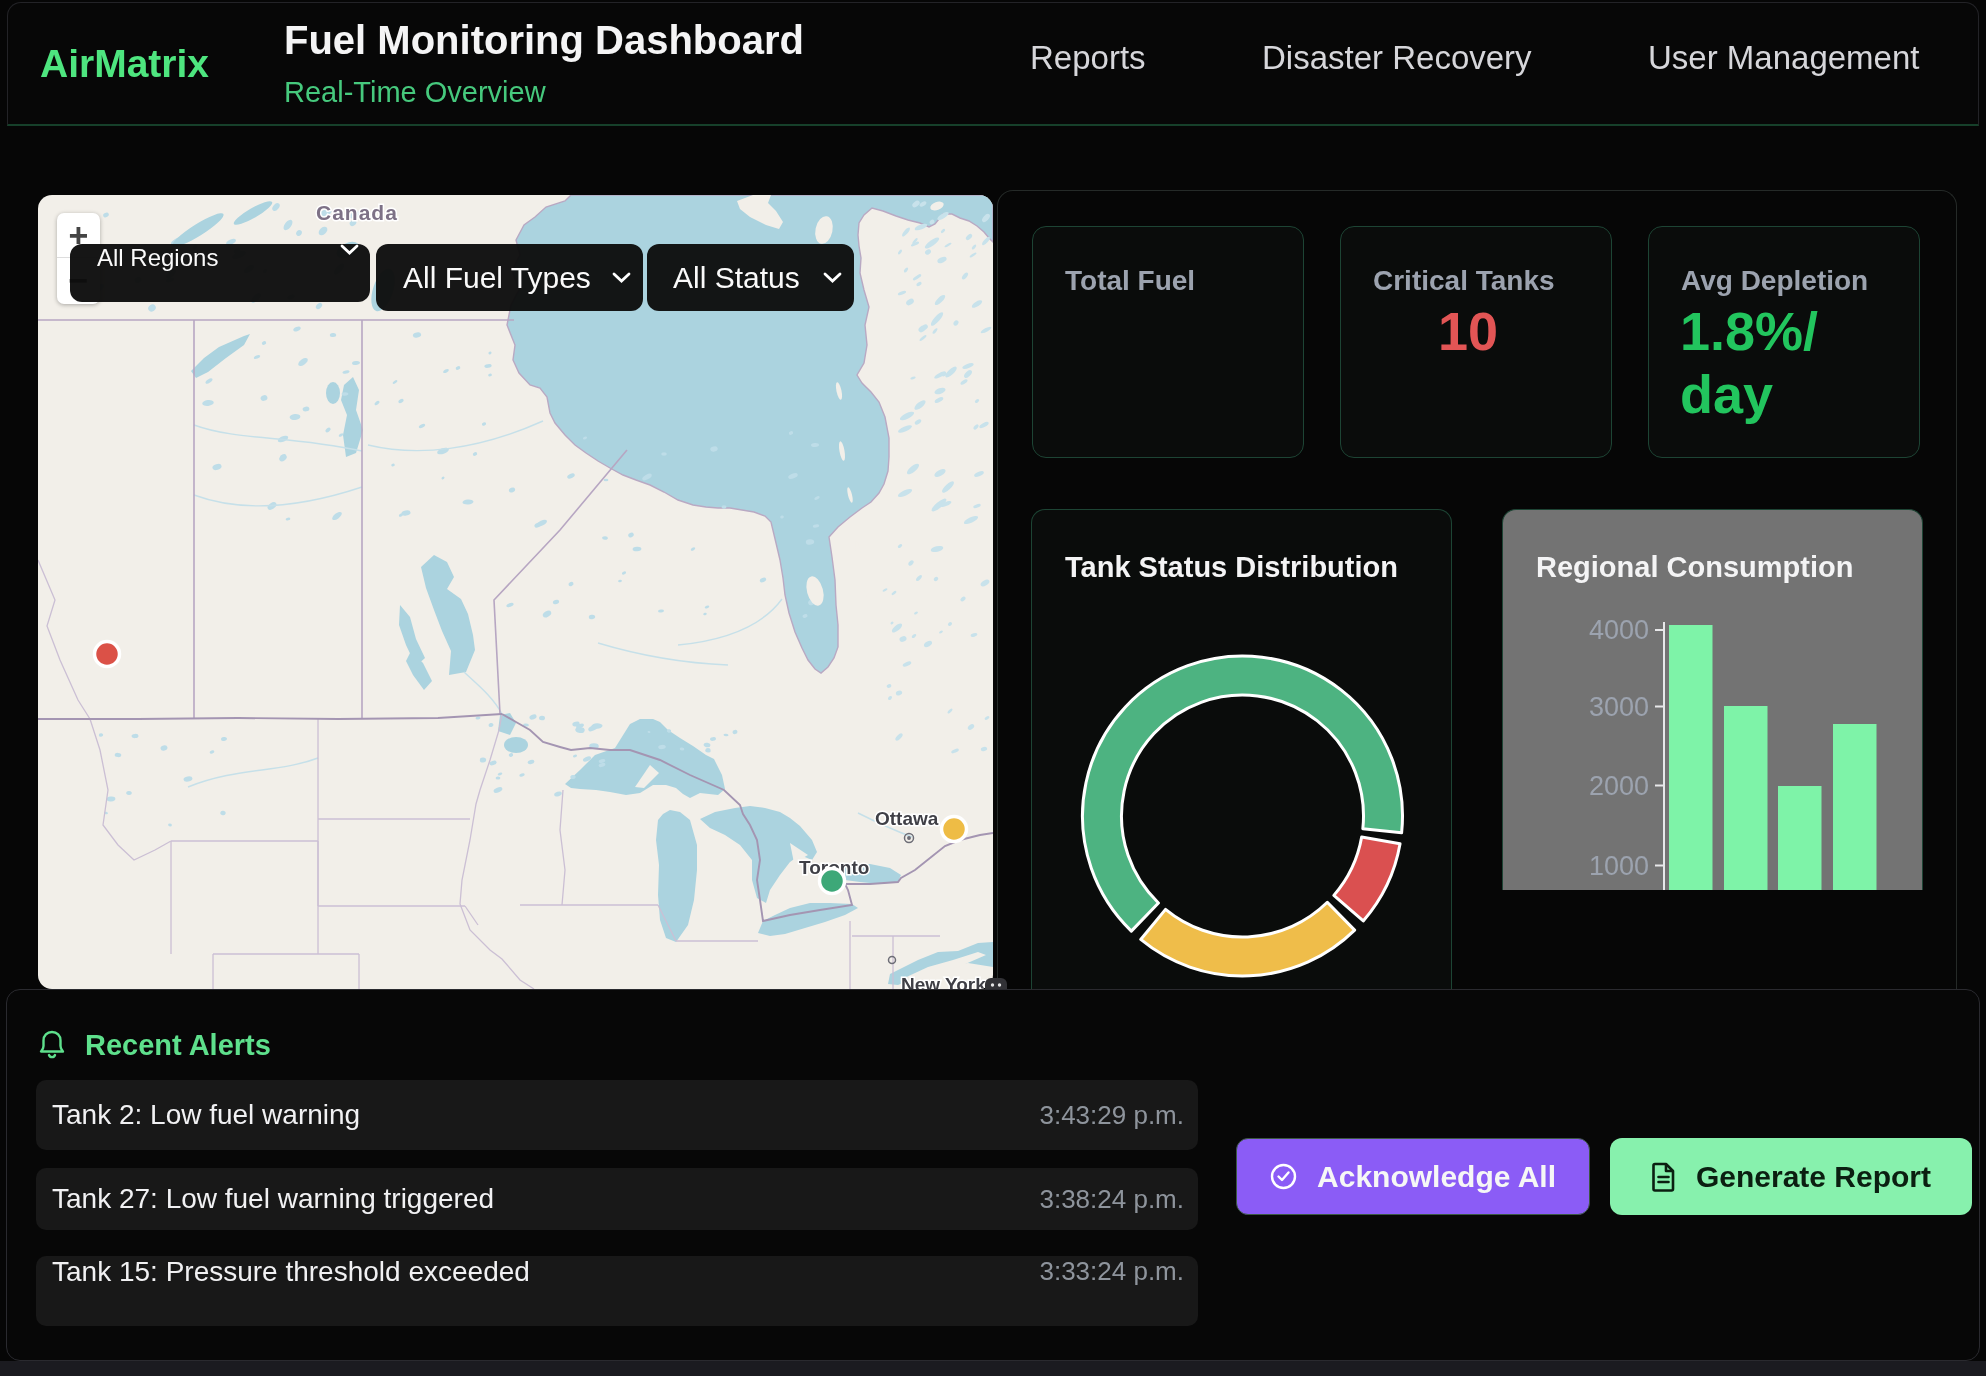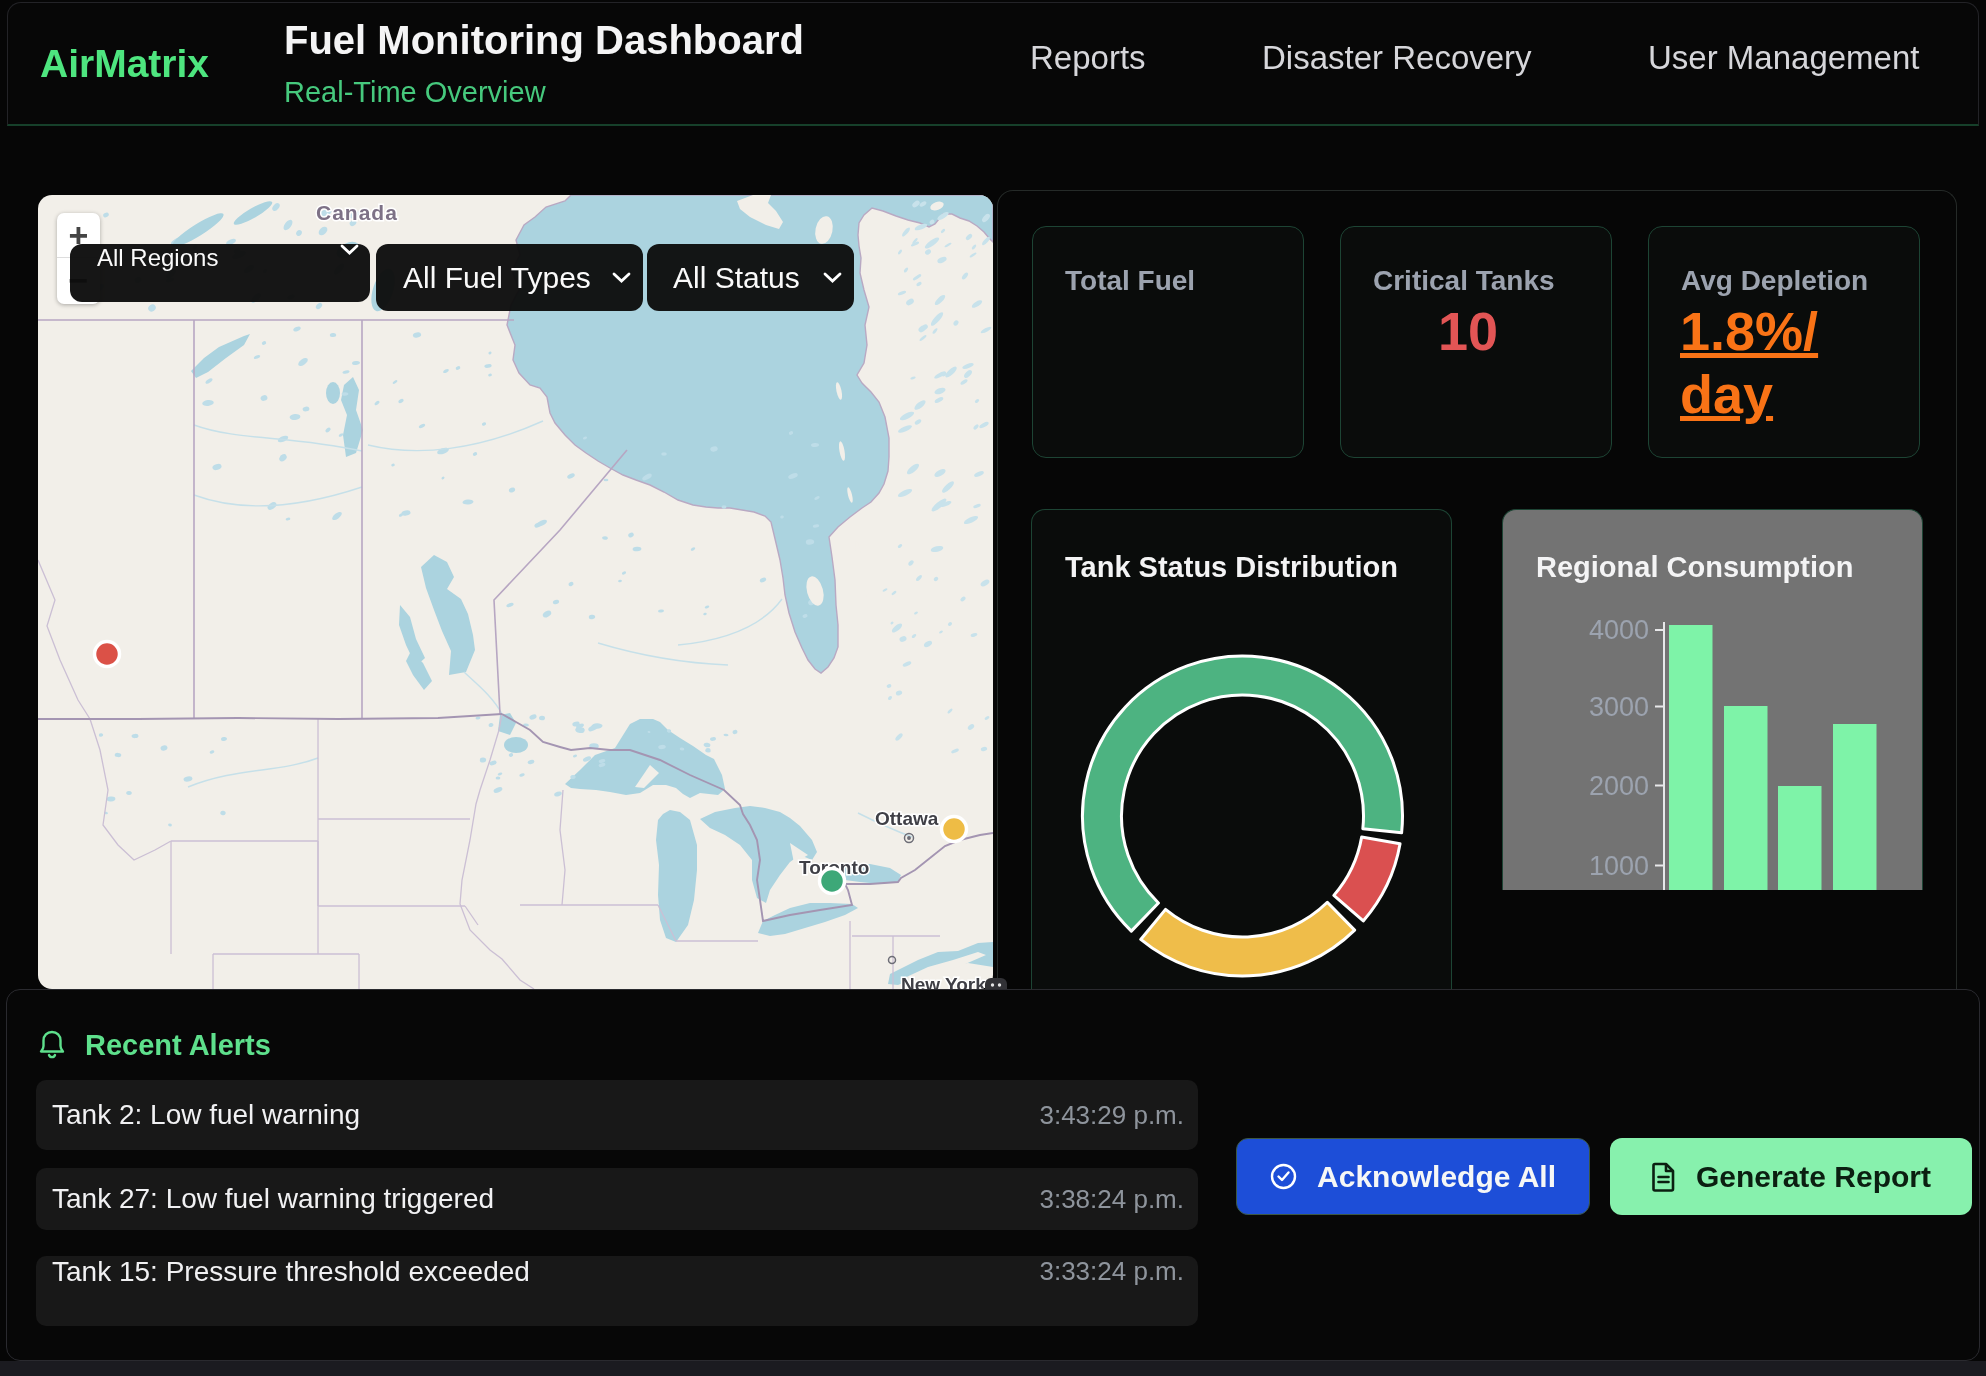--- a/index.html
+++ b/index.html
@@ -21,21 +21,21 @@
 
 <div class="abs" style="left:997px;top:190px;width:960px;height:800px;border:1px solid #252a28;border-bottom:none;border-radius:16px 16px 0 0;"></div>
 
 <div class="abs" style="left:1032px;top:226px;width:272px;height:232px;background:#0a0c0b;border:1px solid #1d4434;border-radius:14px;"></div>
 <div class="abs" style="left:1340px;top:226px;width:272px;height:232px;background:#0a0c0b;border:1px solid #1d4434;border-radius:14px;"></div>
 <div class="abs" style="left:1648px;top:226px;width:272px;height:232px;background:#0a0c0b;border:1px solid #1d4434;border-radius:14px;"></div>
 <div class="abs" style="left:1065px;top:265px;font-size:28px;font-weight:600;color:#9ca3af;">Total Fuel</div>
 <div class="abs" style="left:1373px;top:265px;font-size:28px;font-weight:600;color:#9ca3af;">Critical Tanks</div>
 <div class="abs" style="left:1438px;top:300px;font-size:54px;font-weight:bold;color:#e25555;line-height:63px;">10</div>
 <div class="abs" style="left:1681px;top:265px;font-size:28px;font-weight:600;color:#9ca3af;">Avg Depletion</div>
-<div class="abs" style="left:1680px;top:300px;font-size:54px;font-weight:bold;color:#f97316;line-height:63px;text-decoration:underline;">1.8%/<br>day</div>
+<div class="abs" style="left:1680px;top:300px;font-size:54px;font-weight:bold;color:#22c55e;line-height:63px;">1.8%/<br>day</div>
 
 <div class="abs" style="left:1031px;top:509px;width:421px;height:481px;background:#0a0c0b;border:1px solid #1d4434;border-bottom:none;border-radius:14px 14px 0 0;overflow:hidden;">
   <div class="abs" style="left:33px;top:41px;font-size:29px;font-weight:bold;color:#f4f4f5;">Tank Status Distribution</div>
   <svg class="abs" style="left:0;top:0;" width="421" height="481" viewBox="0 0 421 481">
     <g stroke="#ffffff" stroke-width="3" stroke-linejoin="round">
       <path d="M 99.35 421.09 A 160 160 0 1 1 369.62 322.72 L 330.84 318.65 A 121 121 0 1 0 126.45 393.04 Z" fill="#4db381"></path>
       <path d="M 368.07 333.78 A 160 160 0 0 1 331.25 410.97 L 301.82 385.38 A 121 121 0 0 0 329.66 327.01 Z" fill="#da5050"></path>
       <path d="M 322.65 420.12 A 160 160 0 0 1 108.73 429.46 L 133.53 399.37 A 121 121 0 0 0 295.31 392.30 Z" fill="#efbd4a"></path>
     </g>
   </svg>
@@ -449,21 +449,21 @@
 </div>
 <div class="abs" style="left:36px;top:1168px;width:1162px;height:62px;background:#181818;border-radius:10px;display:flex;align-items:center;padding:0 14px 0 16px;">
   <span style="font-size:28px;color:#f1f1f3;">Tank 27: Low fuel warning triggered</span>
   <span style="margin-left:auto;font-size:26px;color:#8e949c;">3:38:24 p.m.</span>
 </div>
 <div class="abs" style="left:36px;top:1256px;width:1162px;height:70px;background:#181818;border-radius:10px;display:flex;align-items:flex-start;padding:0 14px 0 16px;">
   <span style="font-size:28px;color:#f1f1f3;">Tank 15: Pressure threshold exceeded</span>
   <span style="margin-left:auto;font-size:26px;color:#8e949c;">3:33:24 p.m.</span>
 </div>
 
-<div class="abs" style="left:1236px;top:1138px;width:354px;height:77px;background:#1d4ed8;border:1px solid #3c5843;border-radius:12px;display:flex;align-items:center;justify-content:center;gap:20px;">
+<div class="abs" style="left:1236px;top:1138px;width:354px;height:77px;background:#8b5cf6;border:1px solid #3c5843;border-radius:12px;display:flex;align-items:center;justify-content:center;gap:20px;">
   <svg width="27" height="27" viewBox="0 0 27 27">
         <circle cx="13.5" cy="13.5" r="11.5" stroke="#fff" stroke-width="2.4" fill="none"></circle>
         <path d="M8.5 13.5 L12 17 L18.5 9.5" stroke="#fff" stroke-width="2.4" fill="none" stroke-linecap="round" stroke-linejoin="round"></path>
       </svg>
   <span style="font-size:30px;font-weight:600;color:#f6f7f6;">Acknowledge All</span>
 </div>
 <div class="abs" style="left:1610px;top:1138px;width:362px;height:77px;background:#87f1ad;border-radius:12px;display:flex;align-items:center;justify-content:center;gap:20px;">
   <svg width="25" height="30" viewBox="0 0 25 30">
         <path d="M4 2 H15 L22 9 V27 A1.5 1.5 0 0 1 20.5 28.5 H4 A1.5 1.5 0 0 1 2.5 27 V3.5 A1.5 1.5 0 0 1 4 2 Z" fill="none" stroke="#0b1f11" stroke-width="2.6" stroke-linejoin="round"></path>
         <path d="M15 2 V9 H22" fill="none" stroke="#0b1f11" stroke-width="2.6" stroke-linejoin="round"></path>

